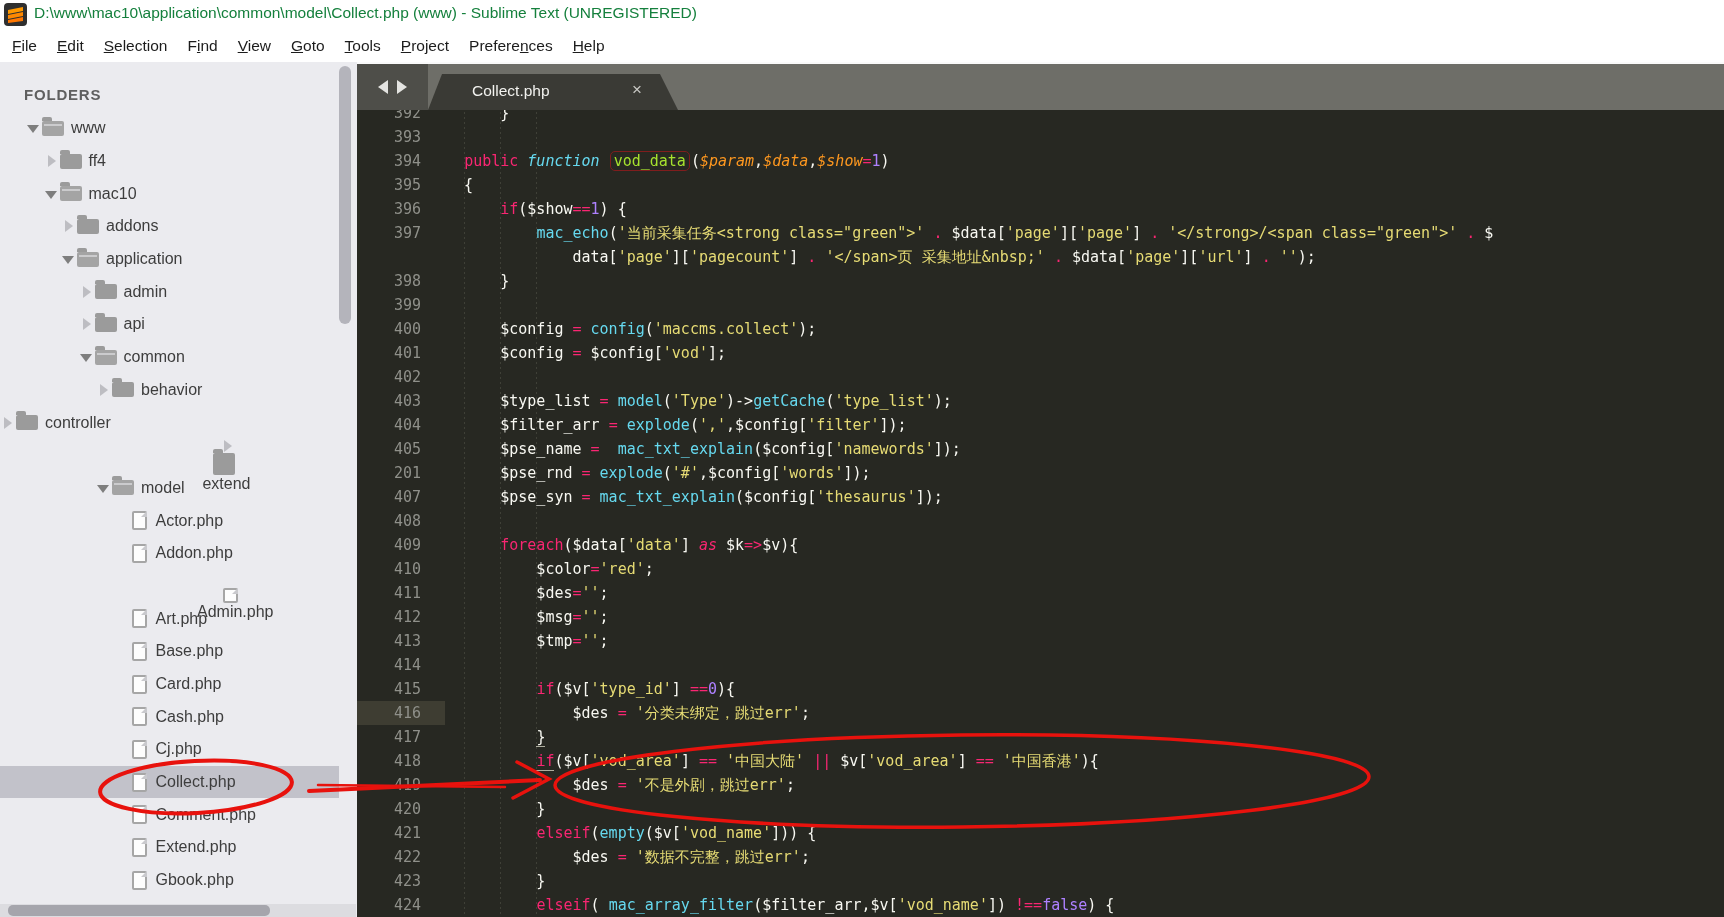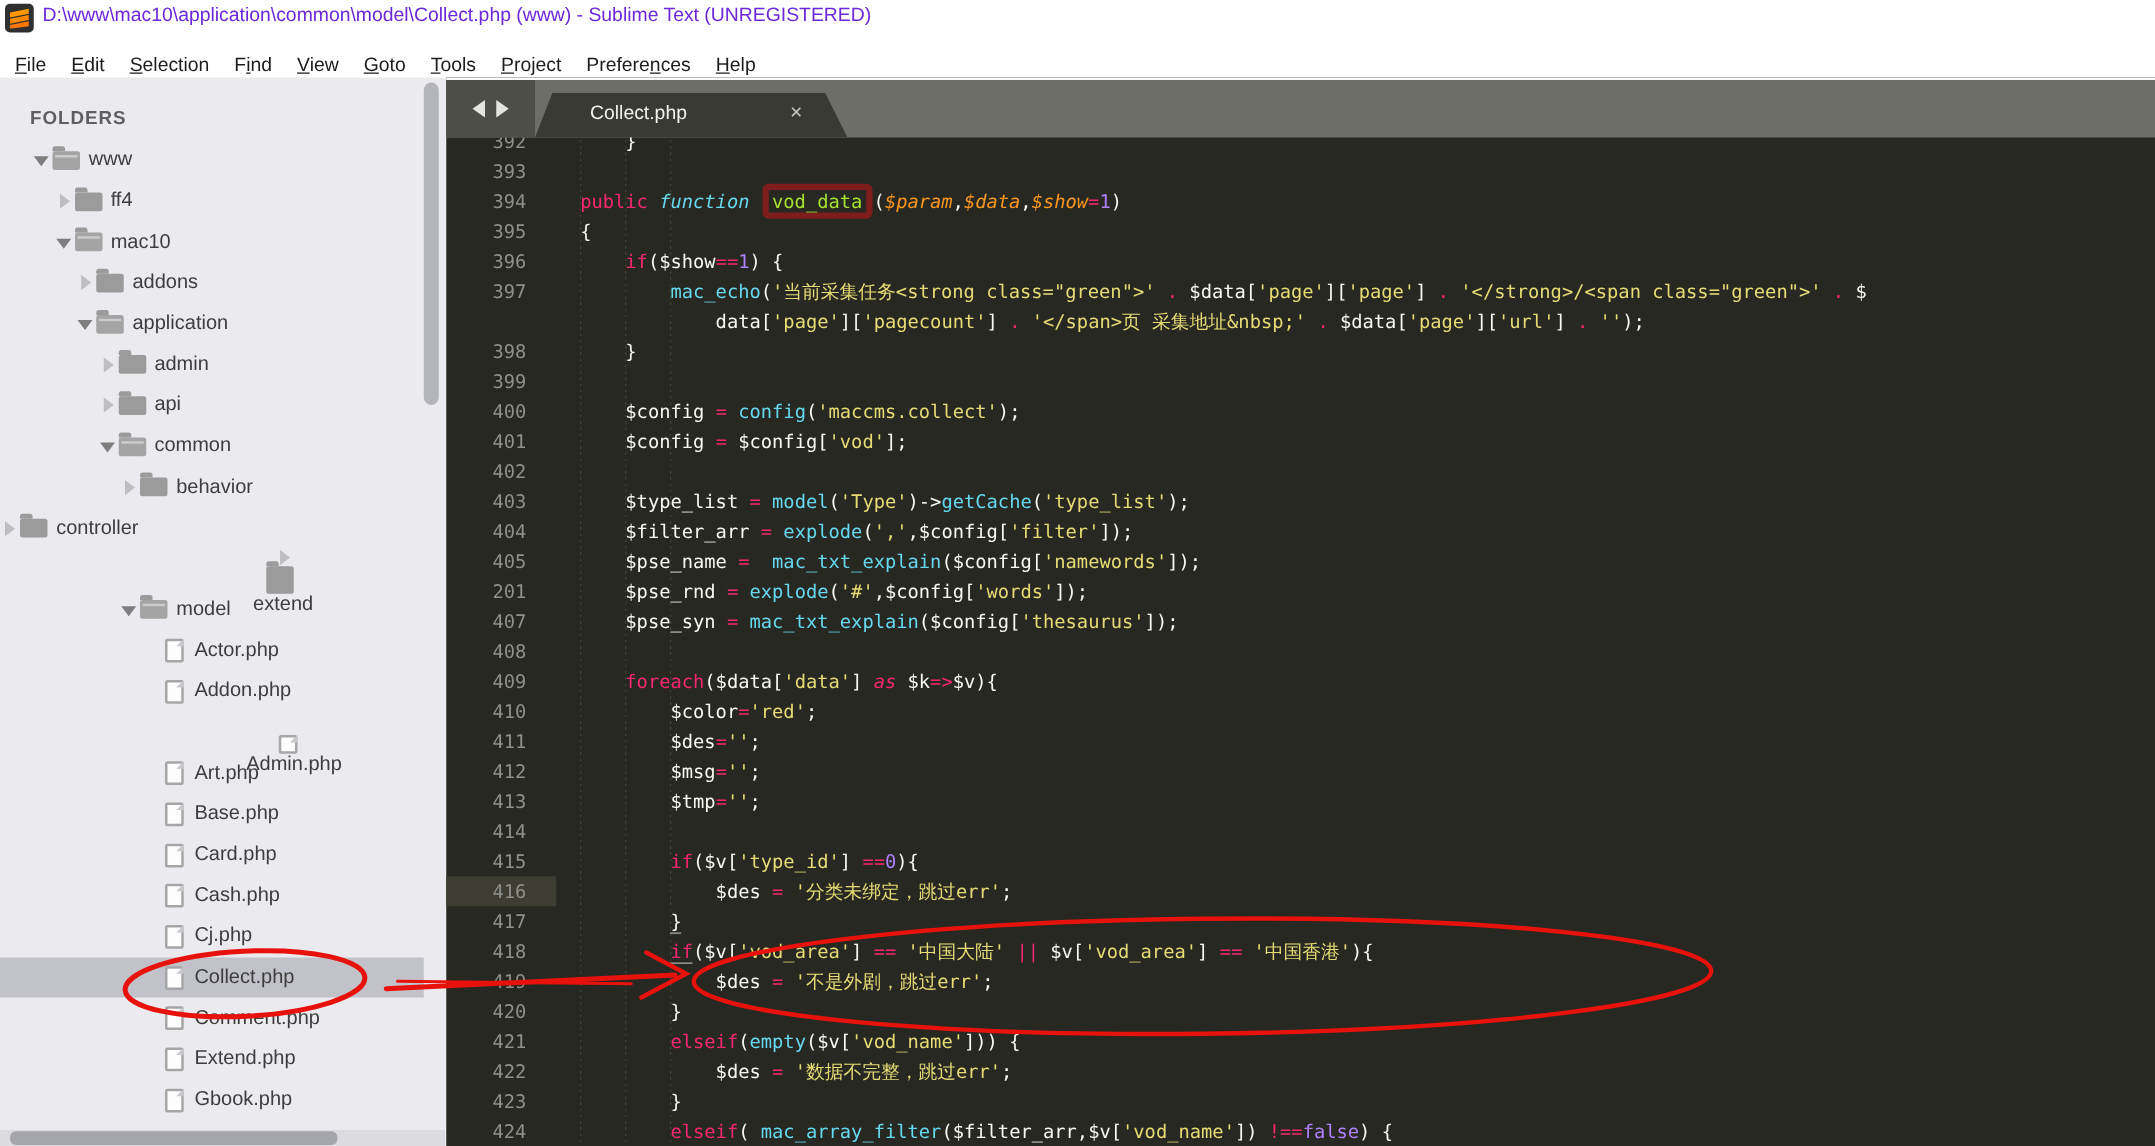--- a/index.html
+++ b/index.html
@@ -2,23 +2,23 @@
 <html><head>
 <meta charset="utf-8">
 <style>
   html,body{margin:0;padding:0;background:#888;}
   #page{position:relative;width:1724px;height:917px;overflow:hidden;background:#ffffff;
         font-family:"Liberation Sans",sans-serif;}
   
   #titlebar{position:absolute;left:0;top:0;width:1724px;height:30px;background:#ffffff;}
   #app-icon{position:absolute;left:4px;top:3px;width:23px;height:23px;background:#2f2f2f;border-radius:4px;}
   #app-icon svg{position:absolute;left:3px;top:3px;}
-  #window-title{position:absolute;left:34px;top:4px;font-size:15.5px;color:#6d28d9;white-space:pre;}
-  
-  #menubar{position:absolute;left:0;top:30px;width:1724px;height:32px;background:#ffffff;display:flex;align-items:flex-end;padding-left:2px;box-sizing:border-box;}
+  #window-title{position:absolute;left:34px;top:4px;font-size:15.5px;color:#15803d;white-space:pre;}
+  
+  #menubar{position:absolute;left:0;top:30px;width:1724px;height:32px;background:#ffffff;display:flex;align-items:center;padding-left:2px;box-sizing:border-box;}
   .menu-item{font-size:15.5px;color:#1c1c1c;padding:0 10px;cursor:default;}
   .menu-item u{text-decoration:underline;}
   
   #sidebar{position:absolute;left:0;top:62px;width:357px;height:855px;background:#ebebef;overflow:hidden;}
   #folders-header{position:absolute;left:24px;top:24px;font-size:15px;font-weight:700;color:#5f5f5f;letter-spacing:.8px;}
   #tree{position:absolute;left:0;top:50px;width:357px;}
   .tree-row{height:32.7px;display:flex;align-items:center;font-size:16px;color:#3d3d3d;white-space:nowrap;}
   .tree-row.sel{background:#c2c2ca;width:339px;box-sizing:border-box;}
   .tw{width:14px;display:inline-block;flex:0 0 14px;position:relative;height:14px;}
   .tw-open::before{content:"";position:absolute;left:1px;top:4px;border-left:6px solid transparent;border-right:6px solid transparent;border-top:8px solid #7e7e7e;}
@@ -43,21 +43,21 @@
      font-family:"DejaVu Sans Mono",monospace;font-size:15px;line-height:24px;color:#8f908a;text-align:right;}
   .gut-row{height:24px;padding-right:24px;}
   #code-lines{position:absolute;left:428px;top:101px;z-index:3;
      font-family:"DejaVu Sans Mono","DejaVu Sans",monospace;font-size:15px;line-height:24px;white-space:pre;}
   .code-row{height:24px;}
   .tok-w{color:#f8f8f2}.tok-p{color:#f92672}.tok-pi{color:#f92672;font-style:italic}
   .tok-pu{color:#f92672;border-bottom:1.5px solid #aeae9f}
   .tok-c{color:#66d9ef}.tok-ci{color:#66d9ef;font-style:italic}
   .tok-o{color:#fd971f;font-style:italic}.tok-n{color:#ae81ff}
   .tok-y{color:#e6db74}
-  .tok-gbox{color:#a6e22e;border:5px solid #7f1d1d;border-radius:5px;padding:0 3px;margin:0 1px;}
+  .tok-gbox{color:#a6e22e;border:1px solid #7f1d1d;border-radius:5px;padding:0 3px;margin:0 1px;}
   .tok-wu{color:#f8f8f2;border-bottom:1.5px solid #aeae9f}
   
   #tabbar{position:absolute;left:357px;top:62px;width:1367px;height:48px;background:#6e6e68;border-top:2px solid #fafafa;box-sizing:border-box;z-index:10;}
   #tab-nav{position:absolute;left:0;top:0;width:71px;height:46px;background:#4e4e49;display:flex;align-items:center;justify-content:center;gap:9px;}
   .nav-tri-left{width:0;height:0;border-top:7px solid transparent;border-bottom:7px solid transparent;border-right:10px solid #e4e4e1;}
   .nav-tri-right{width:0;height:0;border-top:7px solid transparent;border-bottom:7px solid transparent;border-left:10px solid #e4e4e1;}
   #active-tab{position:absolute;left:71px;top:10px;width:250px;height:36px;background:#3a3a35;
      clip-path:polygon(14px 0,232px 0,250px 36px,0 36px);}
   #tab-label{position:absolute;left:44px;top:8px;font-size:15.5px;color:#f2f2ef;}
   #tab-close{position:absolute;left:204px;top:6px;font-size:17px;color:#c8c8c4;cursor:default;}

